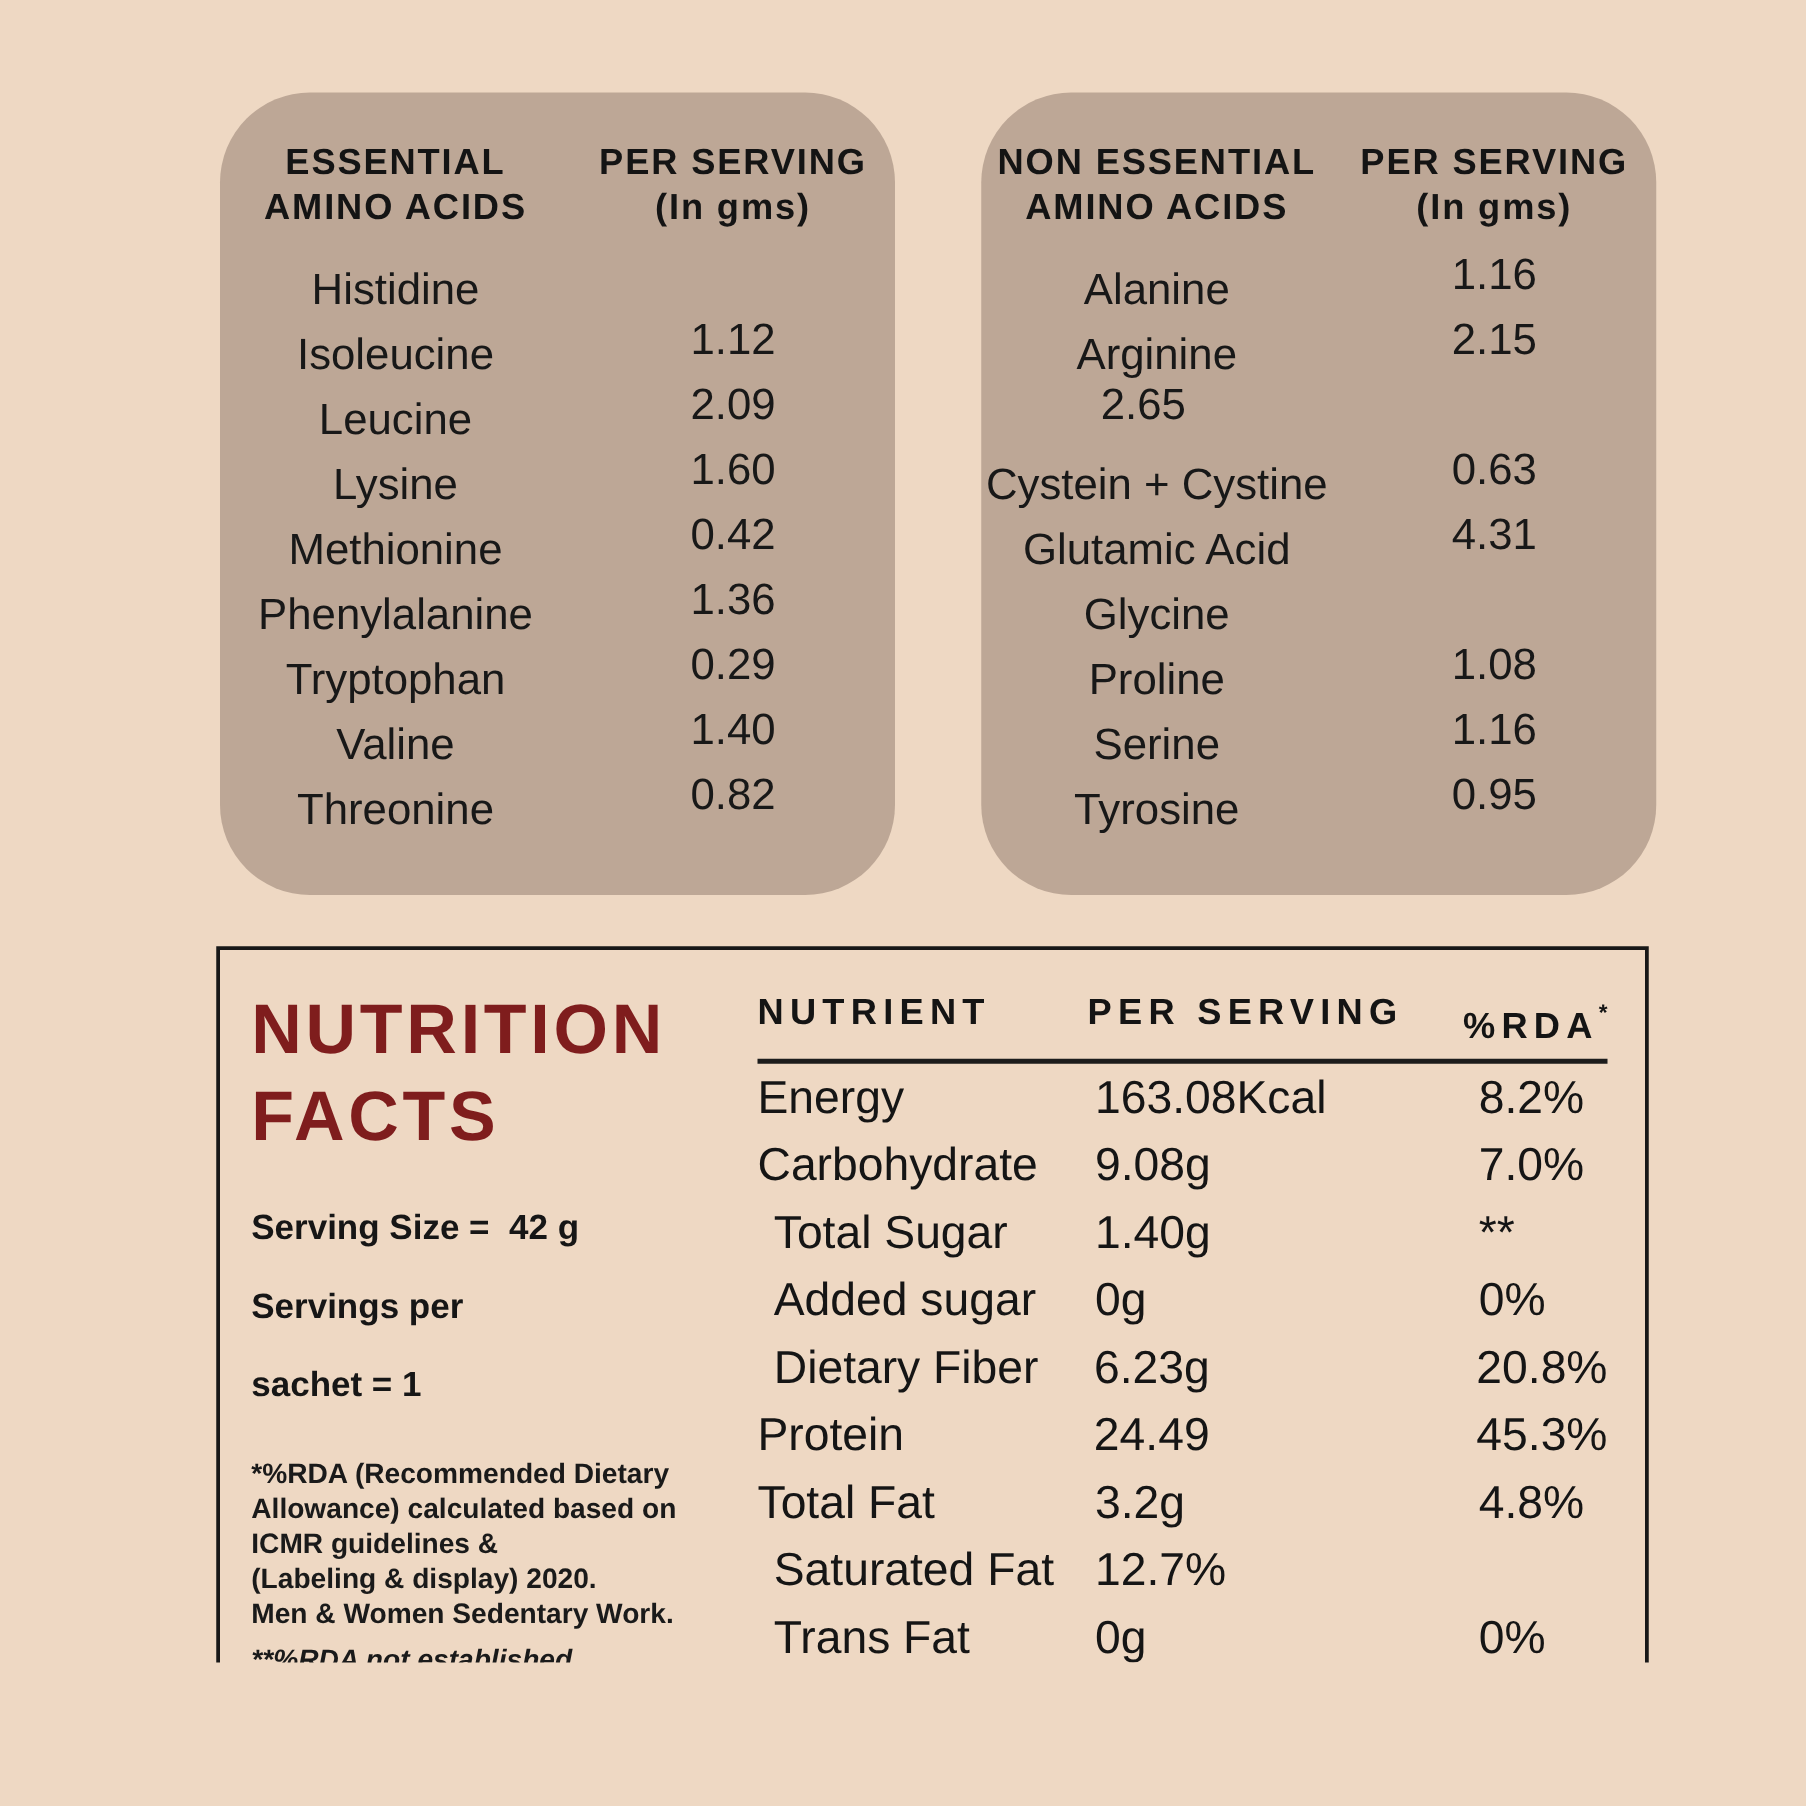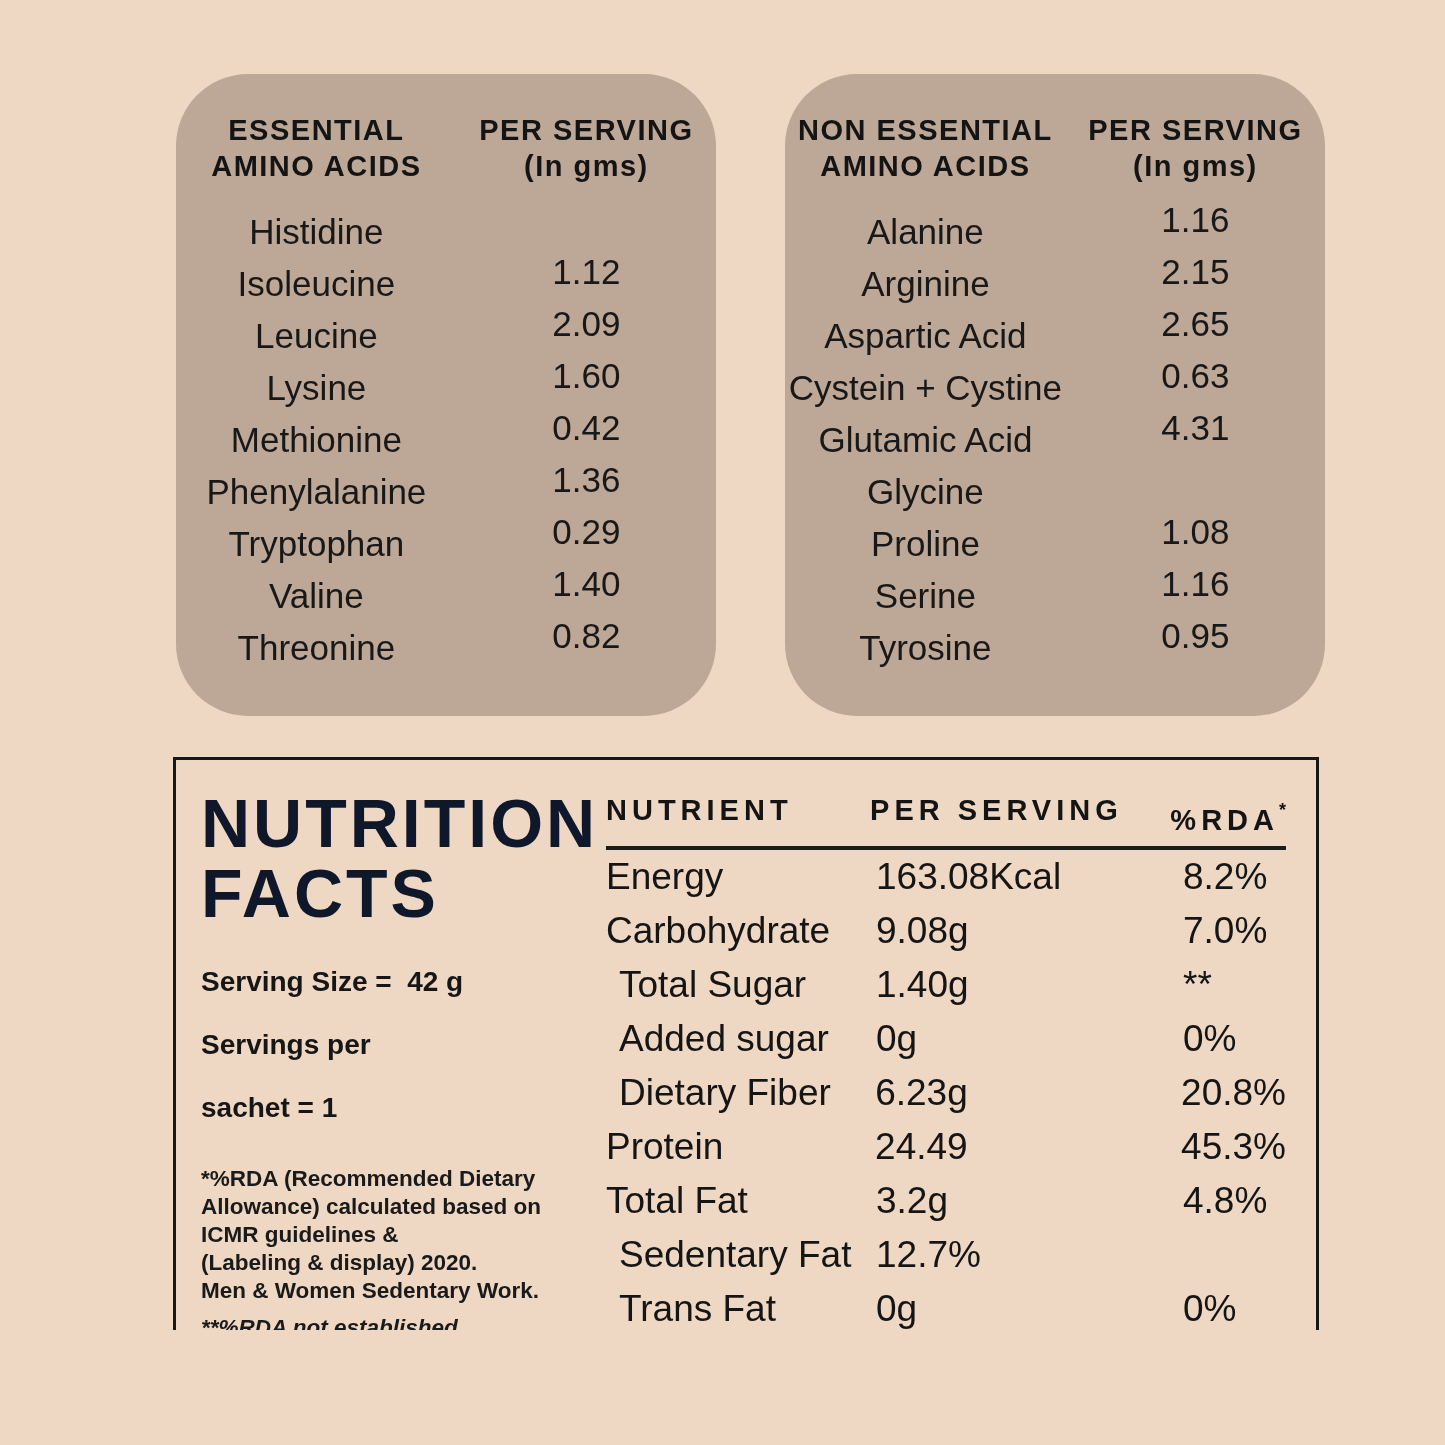--- a/index.html
+++ b/index.html
@@ -57,25 +57,25 @@
     position: absolute;
     left: 157px; top: 757px;
     width: 1146px; height: 650px;
     border: 3px solid #181818;
     box-sizing: border-box;
     background: #eed8c3;
   }
 
   .nf-left { position: absolute; left: 25px; top: 28px; width: 400px; }
   .nf-title {
-    font-size: 68px;
+    font-size: 56px;
     font-weight: bold;
     letter-spacing: 3px;
     line-height: 70px;
-    color: #0f172a;
+    color: #7f1d1d;
     margin: 0;
   }
   .nf-serving { margin-top: 32px; }
   .nf-serving div {
     font-size: 28px; font-weight: bold;
     line-height: 43px; margin-bottom: 20px;
     white-space: pre-wrap;
     color: #161616;
   }
   .nf-footnote { margin-top: 36px; }
@@ -191,21 +191,20 @@
     <div class="amino-rows">
       <div class="amino-row">
           <div class="name">Alanine</div>
           <div class="val">1.16</div>
         </div>
       <div class="amino-row">
           <div class="name">Arginine</div>
           <div class="val">2.15</div>
         </div>
       <div class="amino-row">
-          <div class="name">Aspartic Acid</div>
           <div class="val">2.65</div>
         </div>
       <div class="amino-row">
           <div class="name">Cystein + Cystine</div>
           <div class="val">0.63</div>
         </div>
       <div class="amino-row">
           <div class="name">Glutamic Acid</div>
           <div class="val">4.31</div>
         </div>
@@ -288,21 +287,21 @@
             <div class="c1">Protein</div>
             <div class="c2">24.49</div>
             <div class="c3">45.3%</div>
           </div>
         <div class="nf-row">
             <div class="c1">Total Fat</div>
             <div class="c2">3.2g</div>
             <div class="c3">4.8%</div>
           </div>
         <div class="nf-row indent">
-            <div class="c1">Sedentary Fat</div>
+            <div class="c1">Saturated Fat</div>
             <div class="c3">12.7%</div>
           </div>
         <div class="nf-row indent">
             <div class="c1">Trans Fat</div>
             <div class="c2">0g</div>
             <div class="c3">0%</div>
           </div>
         <div class="nf-row">
             <div class="c1">Cholesterol</div>
             <div class="c2">0mg</div>

